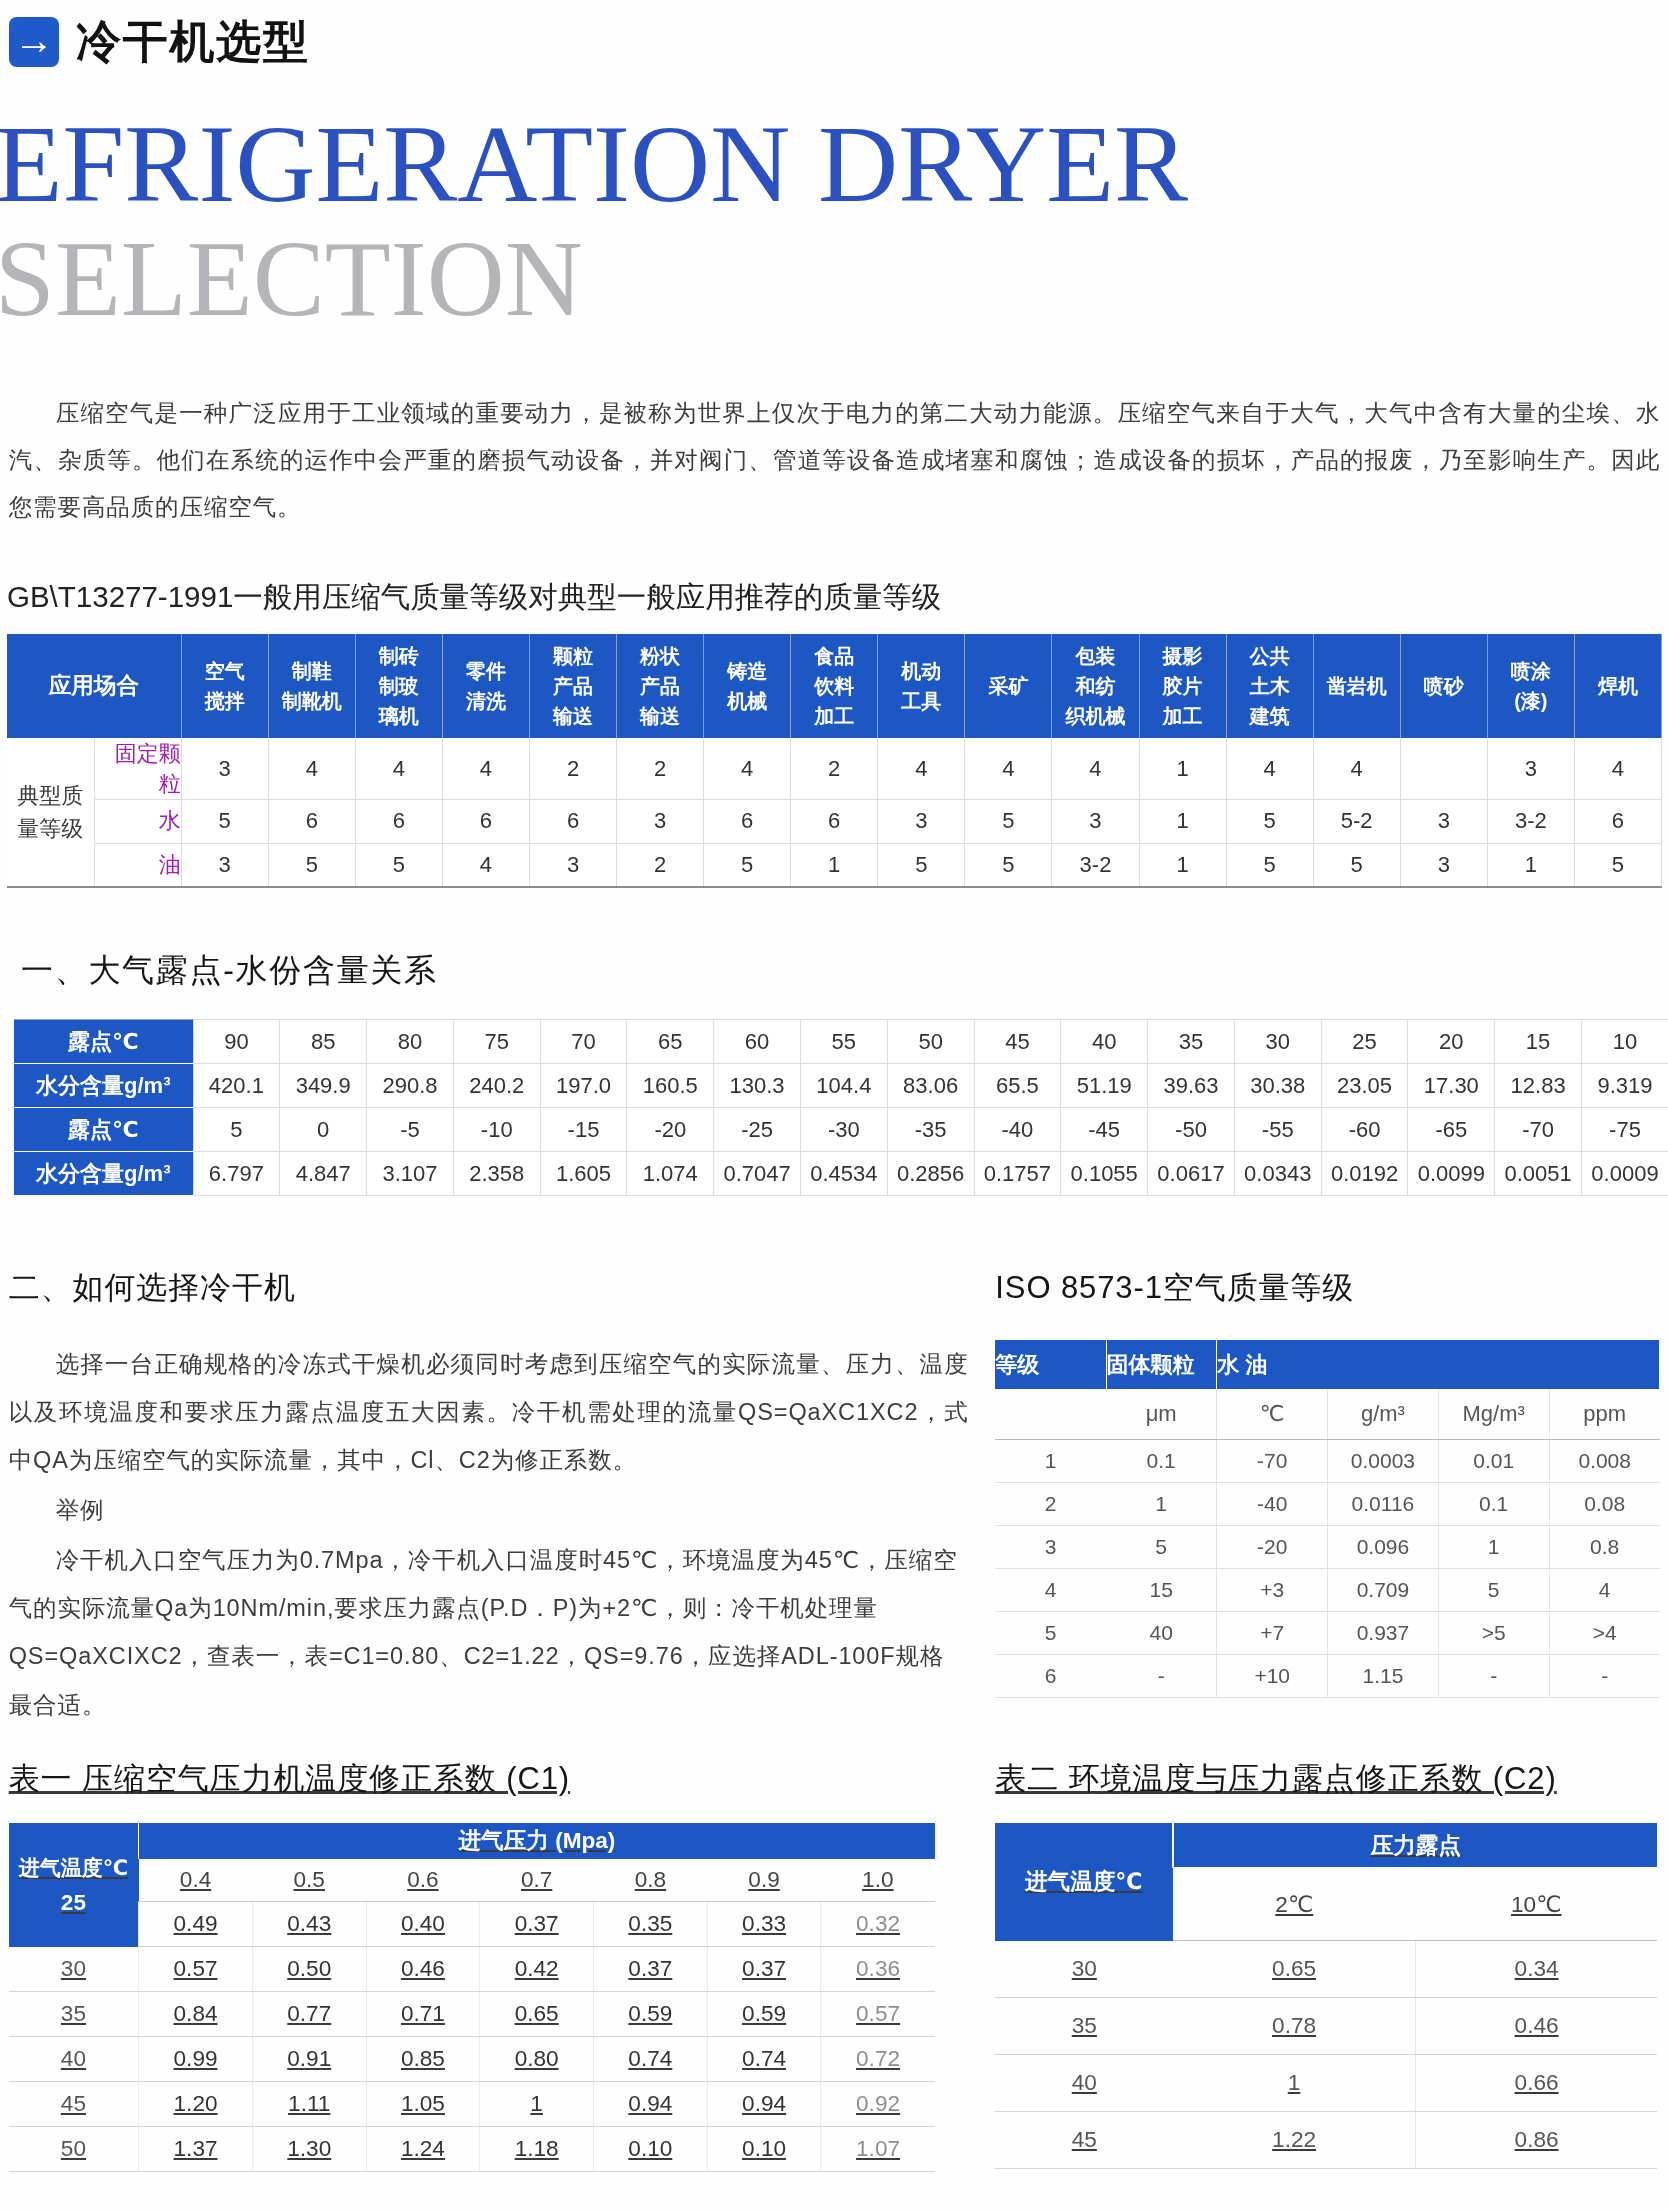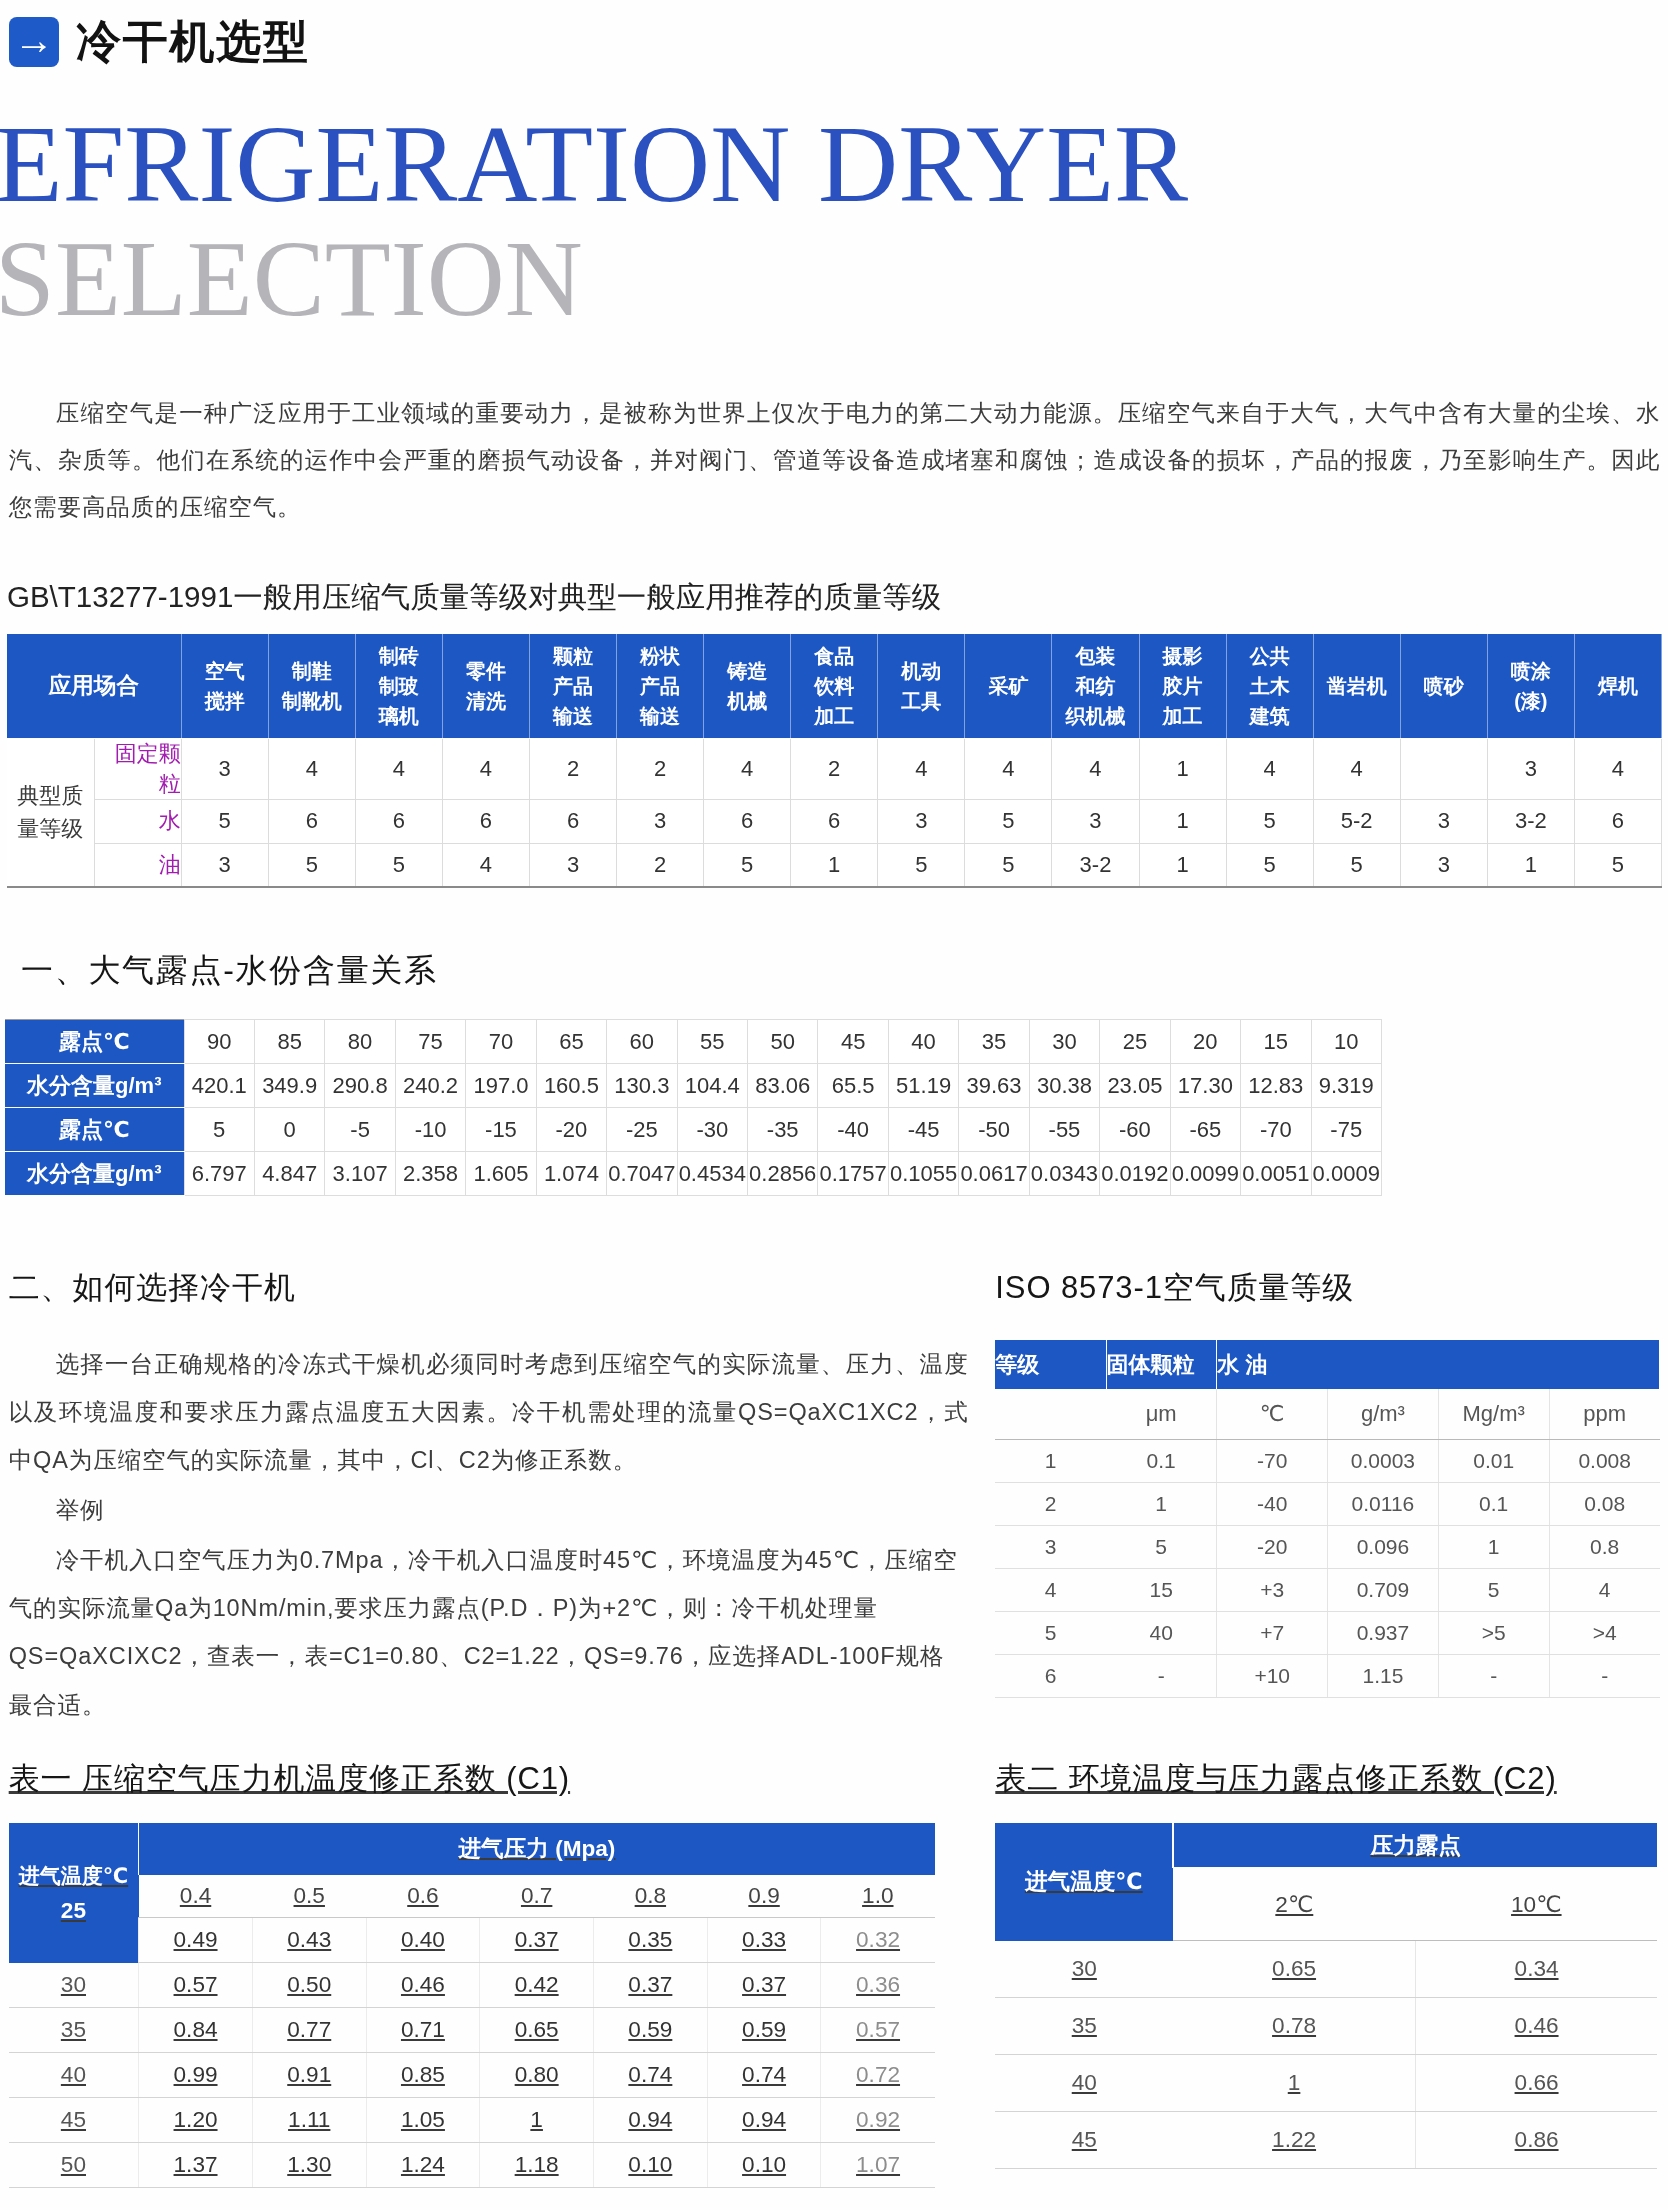--- a/index.html
+++ b/index.html
@@ -50,21 +50,21 @@
   }
   .gb-table th.gb-corner { font-size:22.6px; }
   .gb-table td {
     border:0.9px solid #dcdcdc; background:#fff; text-align:center;
     font-size:22px; color:#333; height:44px;
   }
   .gb-table td.gb-group { white-space:pre-line; line-height:1.5; font-size:22px; color:#3a3a3a; border-left:none; }
   .gb-table td.gb-rowlabel { font-size:22px; color:#a21caf;text-align:right; }
 
   
-  .dew-table { width:1377px; margin:0 5px; table-layout:fixed; border-top:1.7px solid #9a9a9a; border-bottom:1.7px solid #9a9a9a; }
+  .dew-table { width:1655px; margin:0 14px; table-layout:fixed; border-top:1.7px solid #9a9a9a; border-bottom:1.7px solid #9a9a9a; }
   .dew-table th {
     background:#1c57c3; color:#fff; font-size:22px; font-weight:bold; width:179px;
     height:44px; border-bottom:1.7px solid #fdfdfd; text-align:center;
   }
   .dew-table td { border:0.9px solid #ddd; background:#fff; text-align:center; font-size:22px; color:#333; height:44px; }
 
   
   .two-col { display:flex; justify-content:space-between; margin:71px 8.7px 0 8.7px; }
   .col-left { width:960px; }
   .col-right { width:665px; }
@@ -83,21 +83,21 @@
   .iso-table td:nth-child(n+3) { border-left:0.9px solid #e4e4e4; }
 
   
   .bottom { margin-top:29.5px;text-decoration:underline; }
   .c1-table { width:926px; margin-top:22.6px; table-layout:fixed; border-bottom:1.7px solid #8a8a8a; }
   .c1-table th.c1-corner {
     background:#1c57c3; color:#fff; width:130px; font-size:21px; font-weight:bold;
     text-align:center; vertical-align:middle;
   }
   .c1-corner .corner-l2 { display:block; margin-top:8.7px; font-size:22.6px; }
-  .c1-table th.c1-press { background:#1c57c3; color:#fff; font-size:22.6px; font-weight:bold; height:52px; border-left:1.7px solid #fcfcfc; text-align:center; }
+  .c1-table th.c1-press { background:#1c57c3; color:#fff; font-size:22.6px; font-weight:bold; height:36px; border-left:1.7px solid #fcfcfc; text-align:center; }
   .c1-table tr.ticks td { font-size:22.6px; color:#444; height:43px; border-bottom:0.9px solid #c9c9c9; text-align:center; }
   .c1-table tr.vals td { font-size:22.6px; color:#333; height:45px; border-bottom:0.9px solid #d4d4d4; border-left:0.9px solid #ececec; text-align:center; }
   .c1-table tr.vals td:last-child { color:#8d8d8d; }
   .c1-table tr.vals td.row-label { color:#555; border-left:none; }
 
   .c2-table { width:662px; margin-top:22.6px; table-layout:fixed; border-bottom:1.7px solid #8a8a8a; }
   .c2-table th.c2-corner {
     background:#1c57c3; color:#fff; width:178px; font-size:22.6px; font-weight:bold; text-align:center; vertical-align:middle;
   }
   .c2-table th.c2-dew { background:#1c57c3; color:#fff; font-size:22.6px; font-weight:bold; height:45px; border-left:2.6px solid #fcfcfc; border-bottom:1.7px solid #fcfcfc; text-align:center; }

